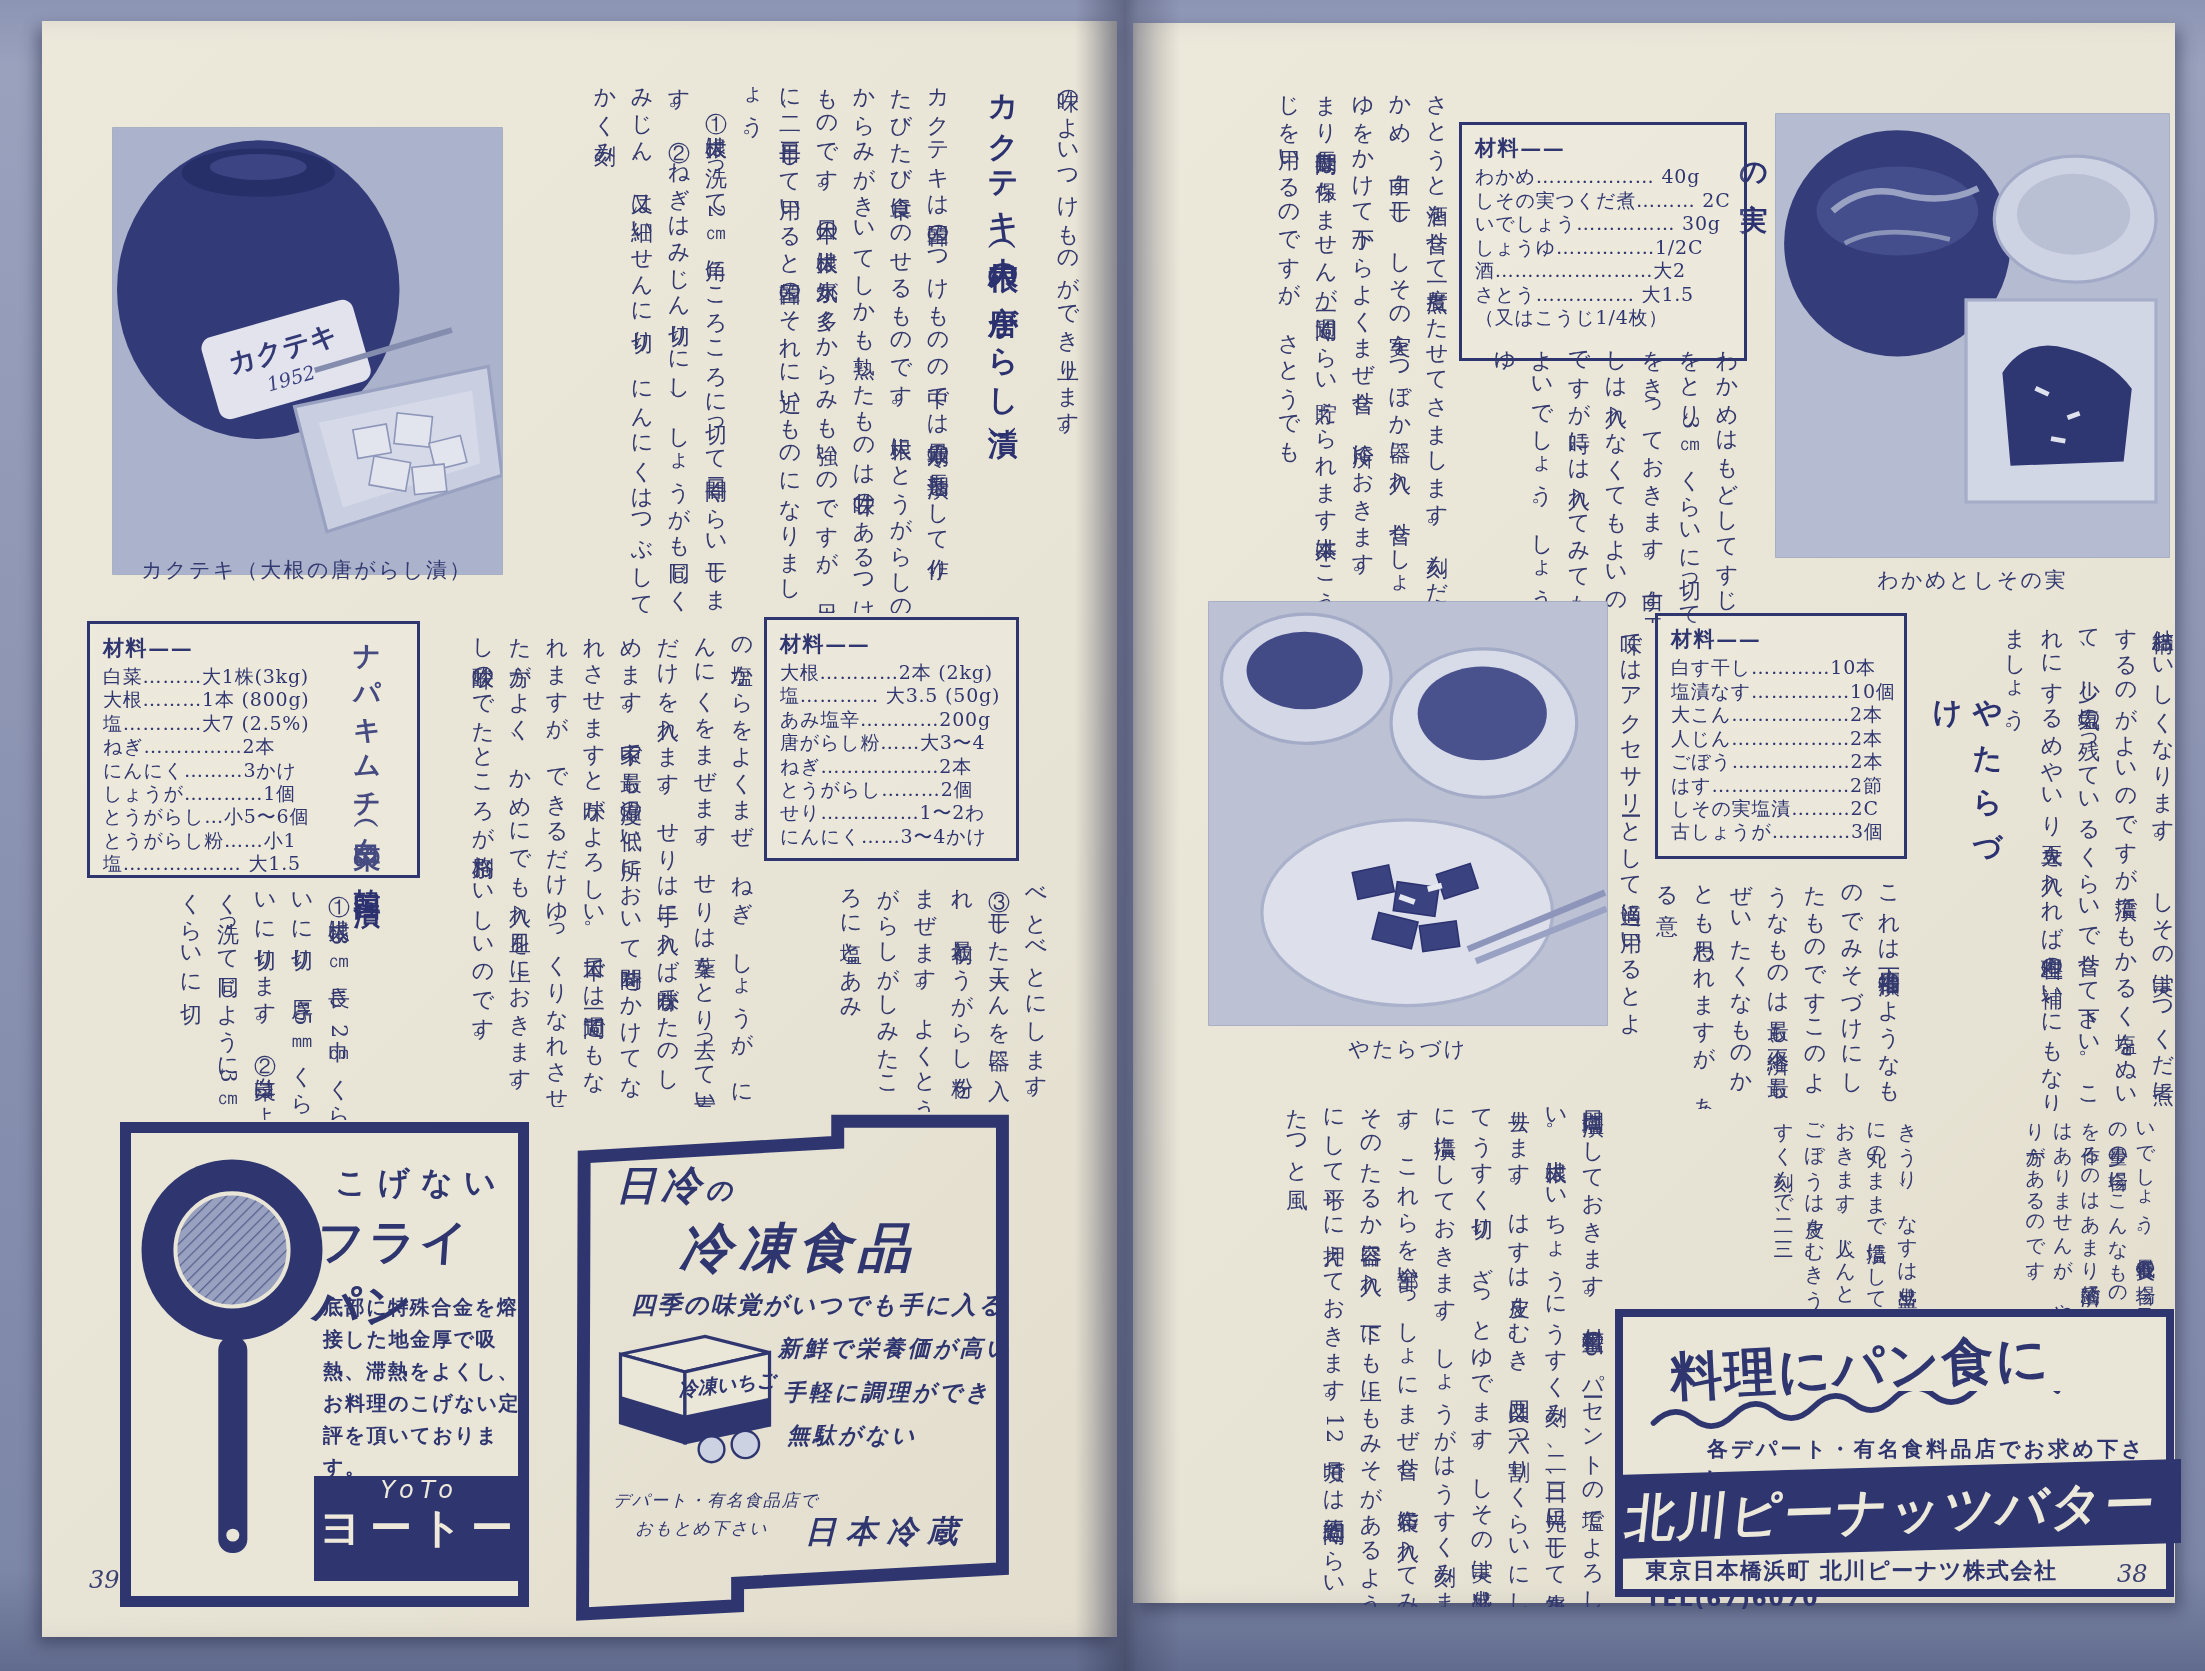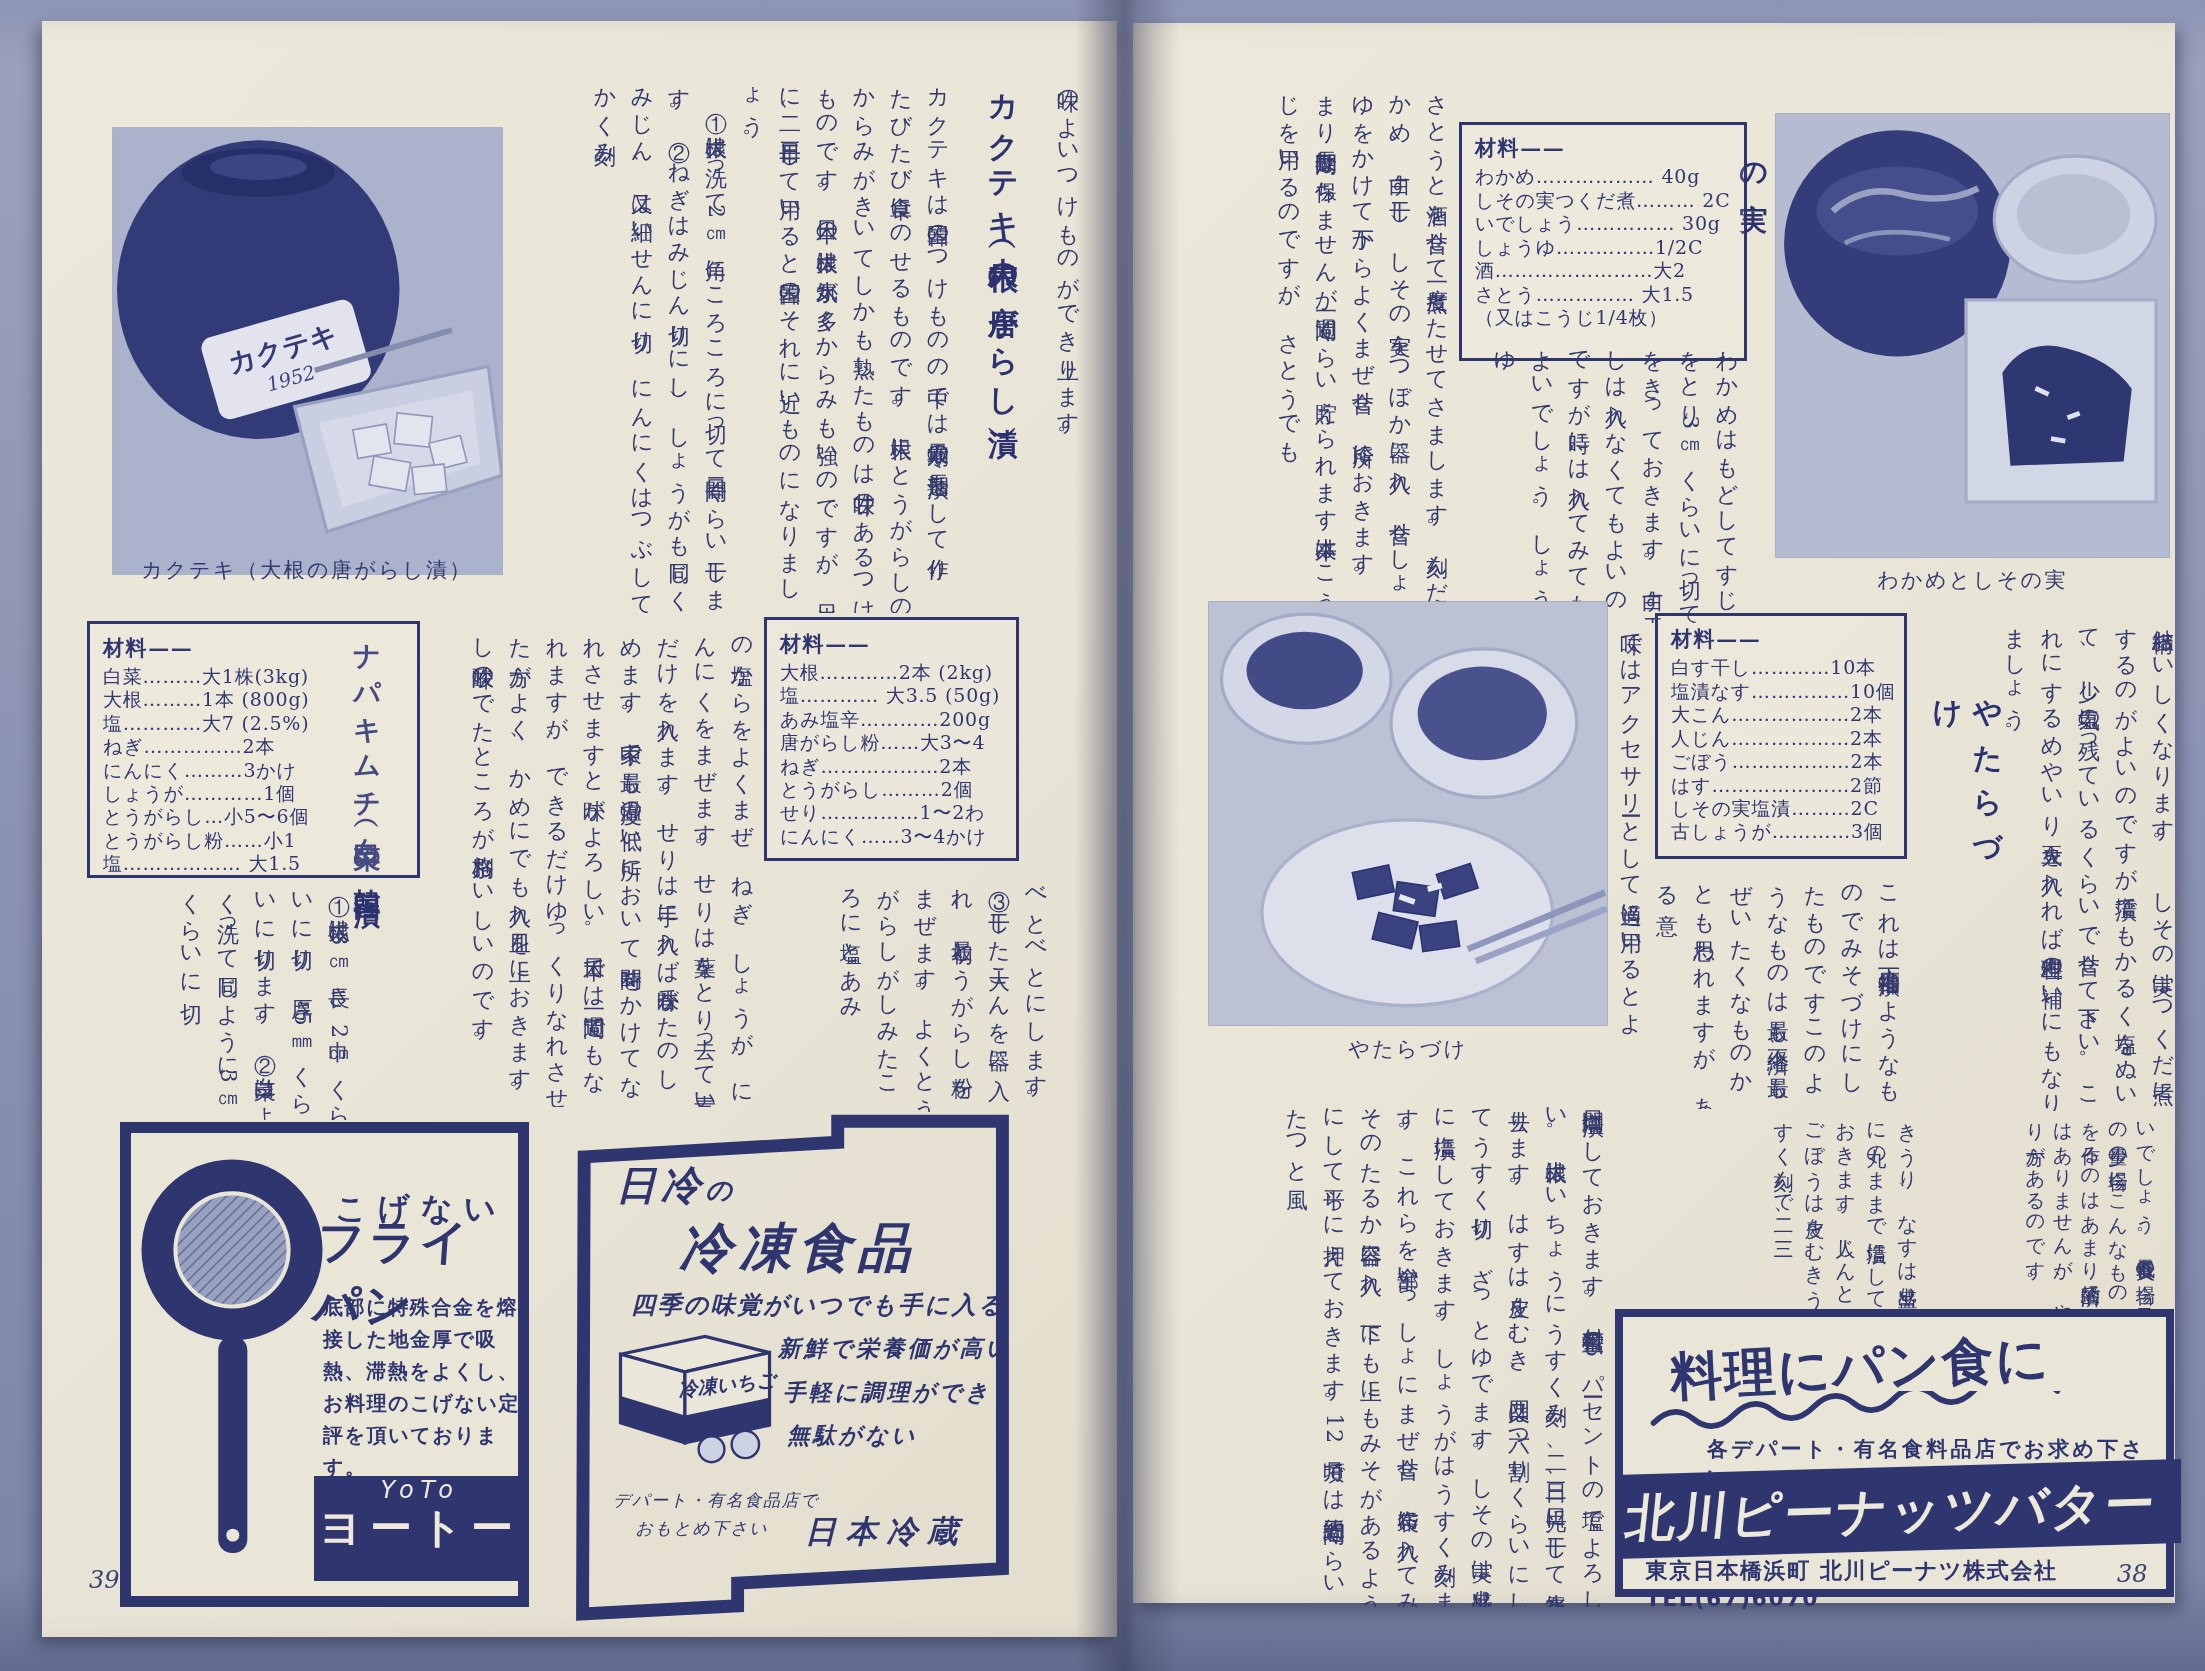--- a/index.html
+++ b/index.html
@@ -124,21 +124,21 @@
         <pattern id="hatch" width="10" height="10" patternUnits="userSpaceOnUse" patternTransform="rotate(45)">
           <rect width="10" height="10" fill="#99a1c0"></rect>
           <line x1="0" y1="0" x2="0" y2="10" stroke="#565e8c" stroke-width="3"></line>
         </pattern>
       </defs>
       <circle cx="115" cy="115" r="112" fill="#2f366f"></circle>
       <circle cx="115" cy="115" r="70" fill="url(#hatch)" stroke="#e9e6d8" stroke-width="5"></circle>
       <rect x="98" y="222" width="36" height="268" rx="17" fill="#2f366f"></rect>
       <circle cx="116" cy="468" r="8" fill="#e9e6d8"></circle>
     </svg>
-    <div class="abs sans t1" style="left:204px;top:29px;margin-top:26px;">こげない</div>
+    <div class="abs sans t1" style="left:204px;top:29px;">こげない</div>
     <div class="abs sans t2" style="left:184px;top:78px;">フライパン</div>
     <div class="abs" id="frypan-logo" style="left:183px;top:343px;width:212px;height:105px;">
       <div class="script sans">YoTo</div>
       <div class="nm sans">ヨートー</div>
     </div>
     <div class="abs sans bd" style="left:192px;top:158px;width:202px;">底部に特殊合金を熔接した地金厚で吸熱、滞熱をよくし、お料理のこげない定評を頂いております。</div>
   </div>
 
   <div class="abs ad" id="ad-nichirei" style="left:524px;top:1089px;width:453px;height:520px;font-style:italic;">
     <svg class="abs" style="left:0;top:0;" width="453" height="520" viewBox="0 0 560 644">

